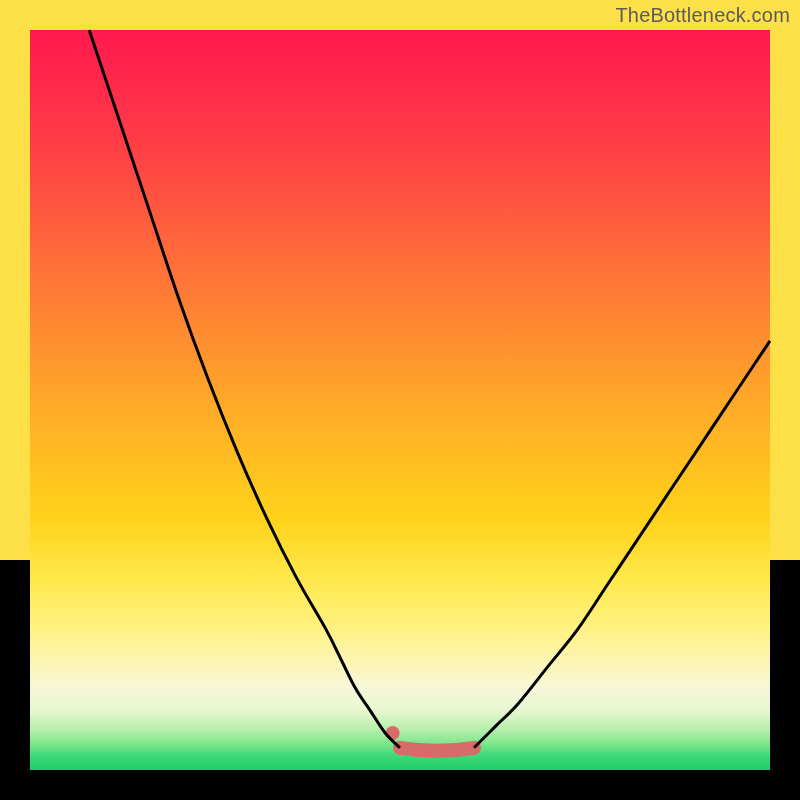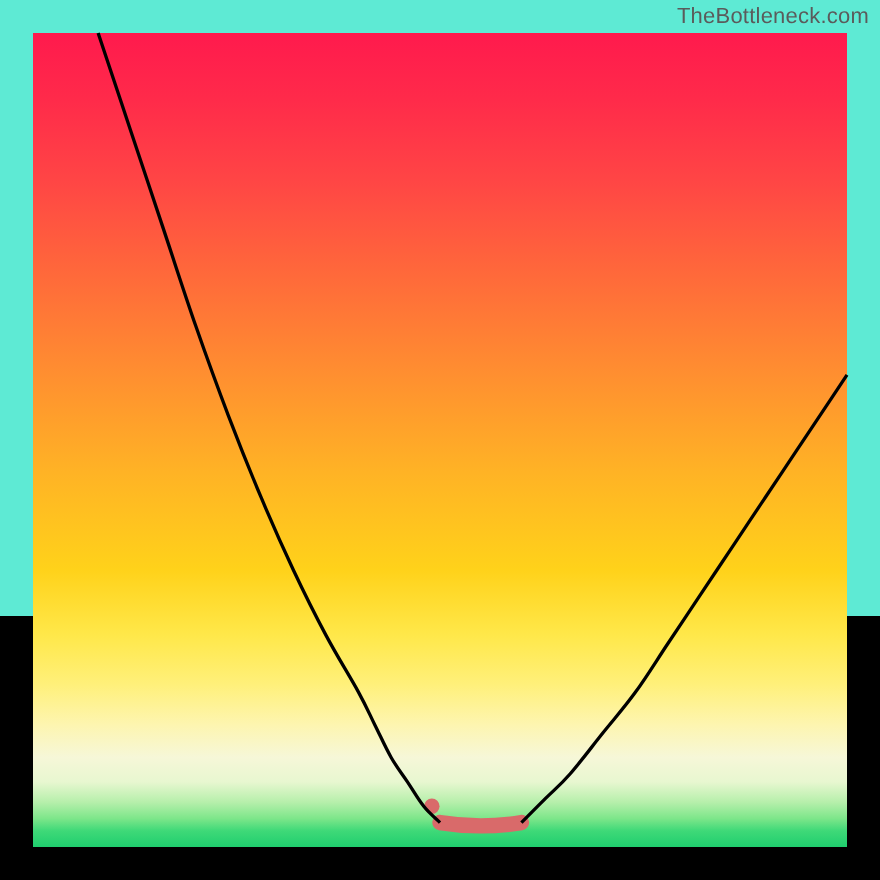--- a/index.html
+++ b/index.html
@@ -8,21 +8,21 @@
     width: 800px;
     height: 800px;
     background: #000;
     overflow: hidden;
     font-family: Arial, Helvetica, sans-serif;
   }
   .outer {
     position: relative;
     width: 800px;
     height: 560px;
-    background: #5eead4;
+    background: #fde047;
     text-align: right;
   }
   .plot {
     position: absolute;
     left: 30px;
     top: 30px;
     width: 740px;
     height: 740px;
     
     background: linear-gradient(

